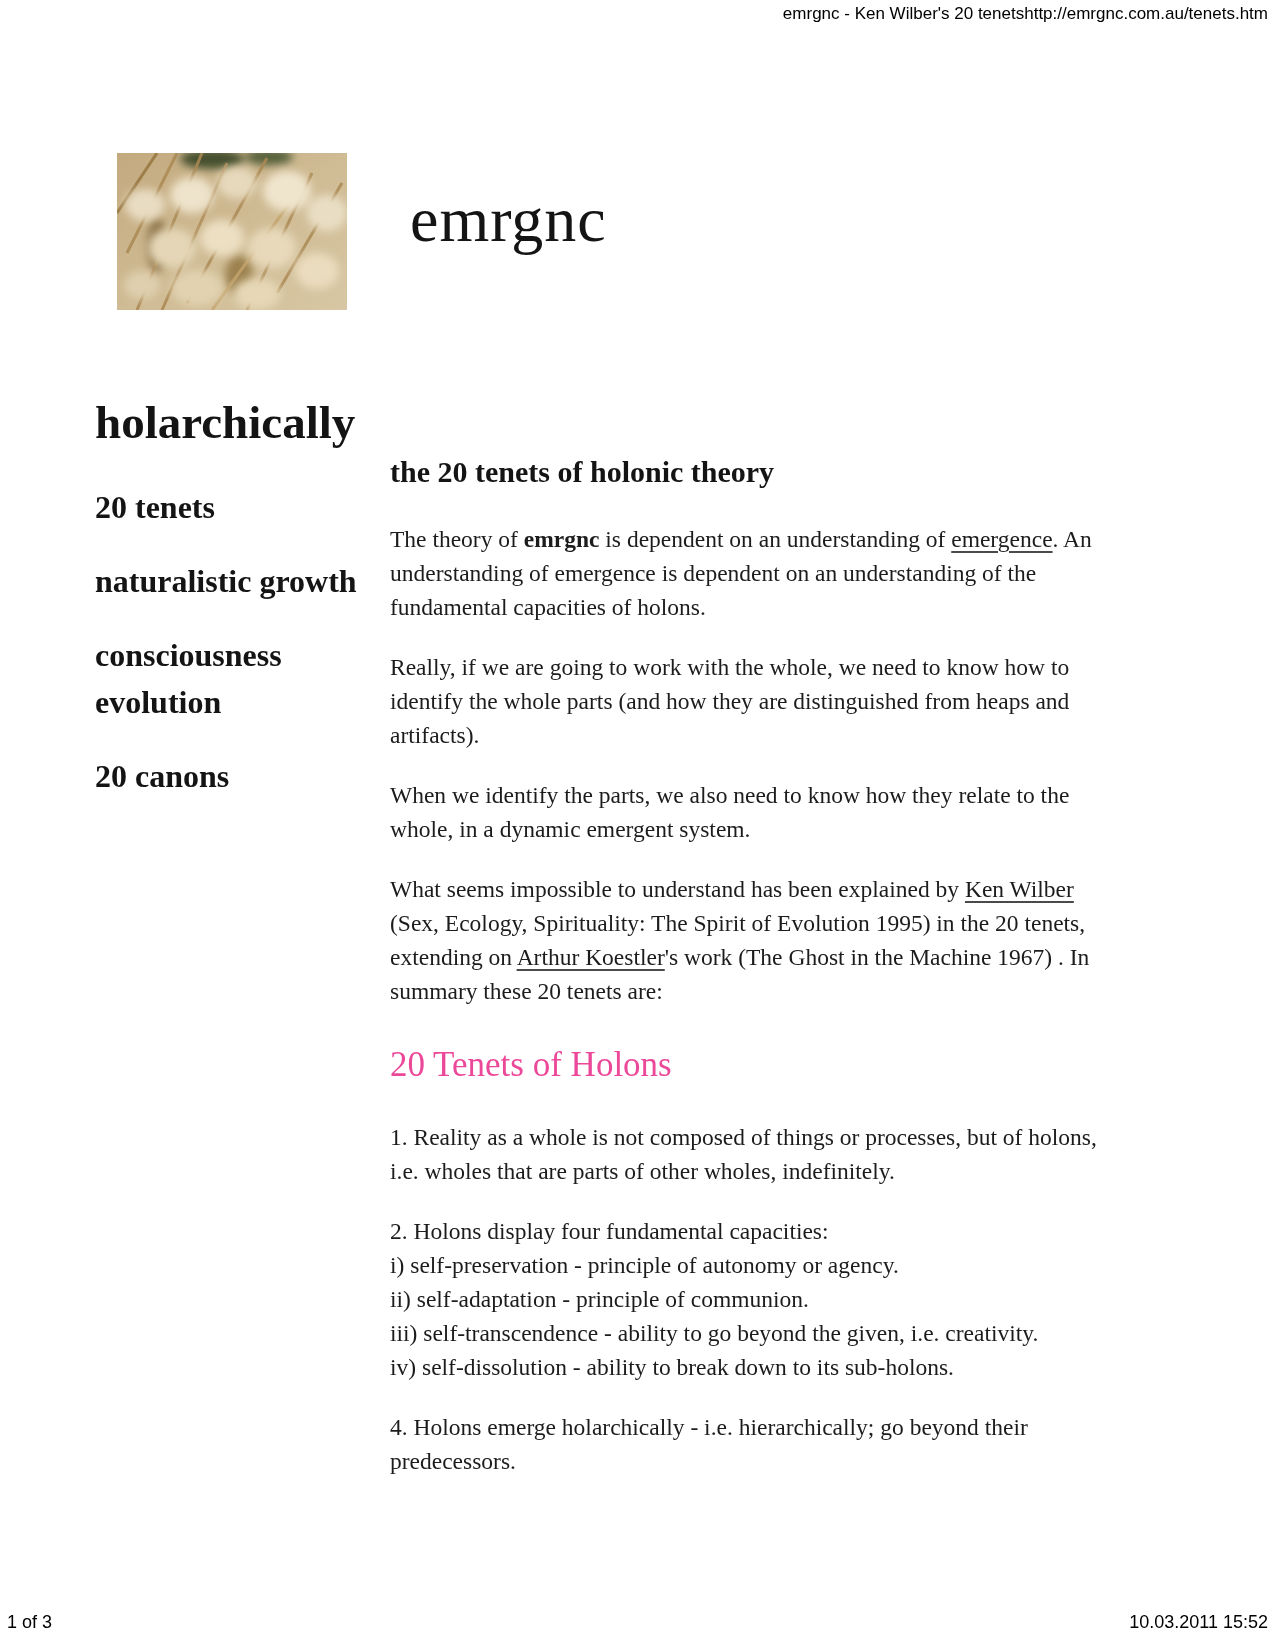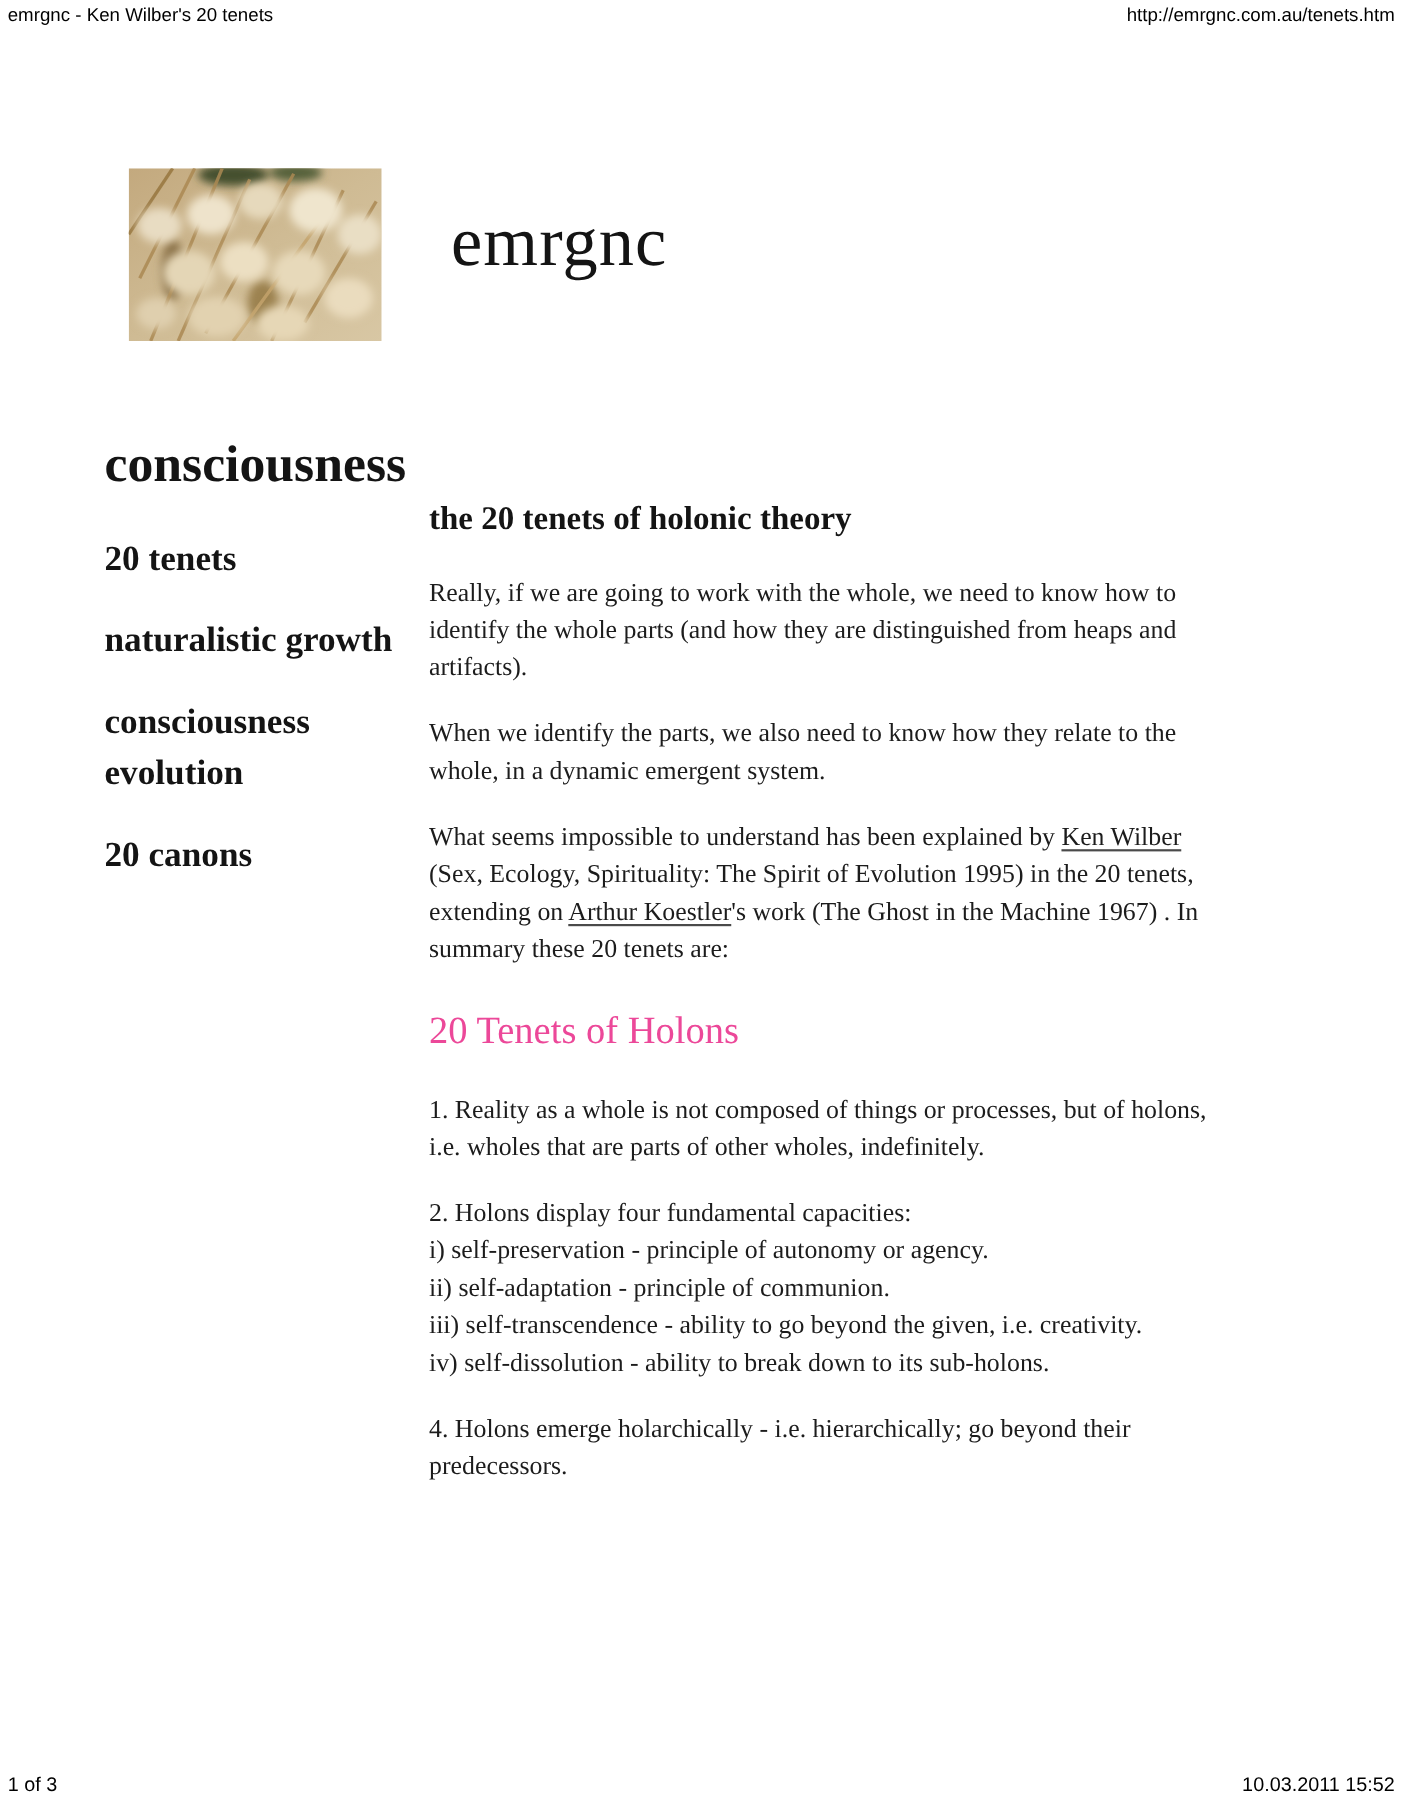--- a/index.html
+++ b/index.html
@@ -9,21 +9,21 @@
     width: 1275px;
     height: 1651px;
     background: #ffffff;
     font-family: "Liberation Serif", serif;
     color: #1c1c1c;
     overflow: hidden;
   }
   
   .print-header {
     position: absolute; top: 4px; left: 7px; right: 7px;
-    display: flex; justify-content: space-between;
+    display: flex; justify-content: flex-end;
     font-family: "Liberation Sans", sans-serif;
     font-size: 17px; color: #000;
   }
   .print-footer {
     position: absolute; top: 1612px; left: 7px; right: 7px;
     display: flex; justify-content: space-between;
     font-family: "Liberation Sans", sans-serif;
     font-size: 18px; color: #000;
   }
   
@@ -126,30 +126,31 @@
       <ellipse cx="200" cy="118" rx="22" ry="18" fill="#eadcbe"></ellipse>
       <ellipse cx="80" cy="135" rx="26" ry="18" fill="#e2d2b0"></ellipse>
       <ellipse cx="140" cy="141" rx="24" ry="16" fill="#e6d7b6"></ellipse>
       <ellipse cx="25" cy="132" rx="18" ry="14" fill="#dfcfae"></ellipse>
     </g>
   </svg>
 
   <div class="site-title">emrgnc</div>
 
   <div class="sidebar">
-    <div class="sidebar-heading">consciousness</div>
+    <div class="sidebar-heading">holarchically</div>
     <span class="nav-item">20 tenets</span>
     <span class="nav-item is-link">naturalistic growth</span>
     <span class="nav-item is-link">consciousness evolution</span>
     <span class="nav-item is-link">20 canons</span>
   </div>
 
   <div class="main">
     <div class="content-heading">the 20 tenets of holonic theory</div>
 
+    <p class="body-text"><span>The theory of </span><span class="brand-inline">emrgnc</span><span> is dependent on an understanding of </span><span class="inline-link">emergence</span><span>. An understanding of emergence is dependent on an understanding of the fundamental capacities of holons.</span></p>
 
     <p class="body-text">Really, if we are going to work with the whole, we need to know how to identify the whole parts (and how they are distinguished from heaps and artifacts).</p>
 
     <p class="body-text">When we identify the parts, we also need to know how they relate to the whole, in a dynamic emergent system.</p>
 
     <p class="body-text"><span>What seems impossible to understand has been explained by </span><span class="inline-link">Ken Wilber</span><span> (Sex, Ecology, Spirituality: The Spirit of Evolution 1995) in the 20 tenets, extending on </span><span class="inline-link">Arthur Koestler</span><span>'s work (The Ghost in the Machine 1967) . In summary these 20 tenets are:</span></p>
 
     <div class="section-heading">20 Tenets of Holons</div>
 
     <div class="tenet">

